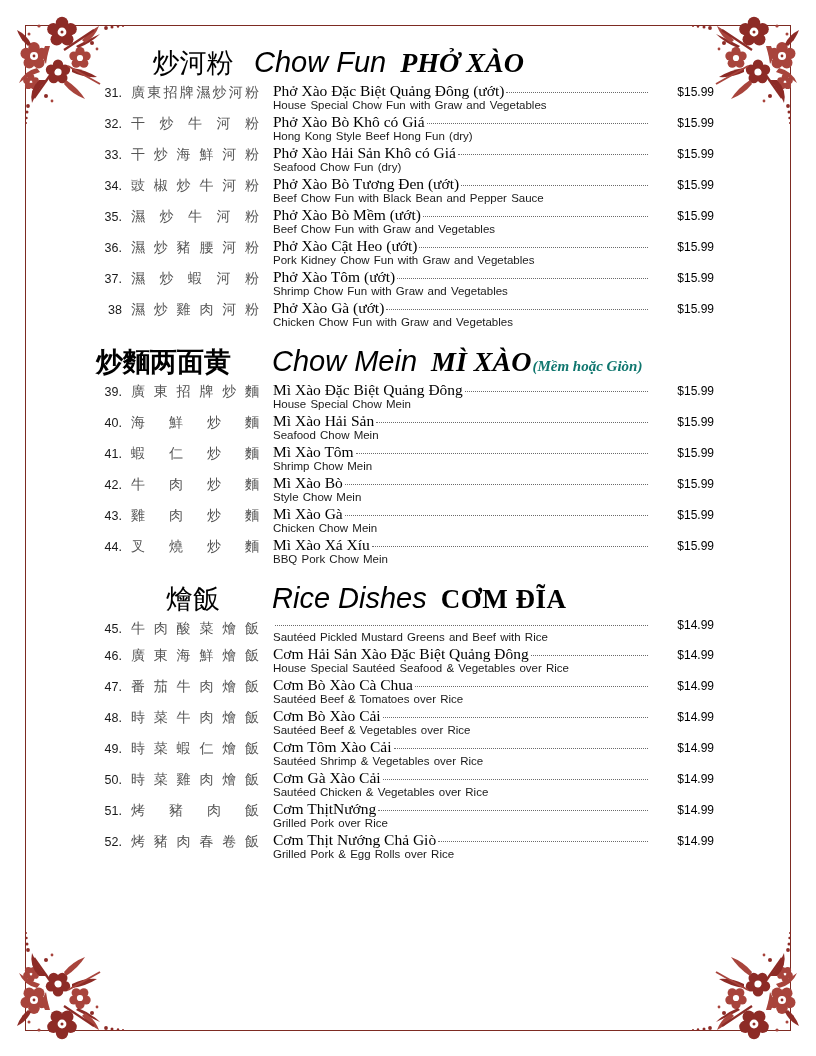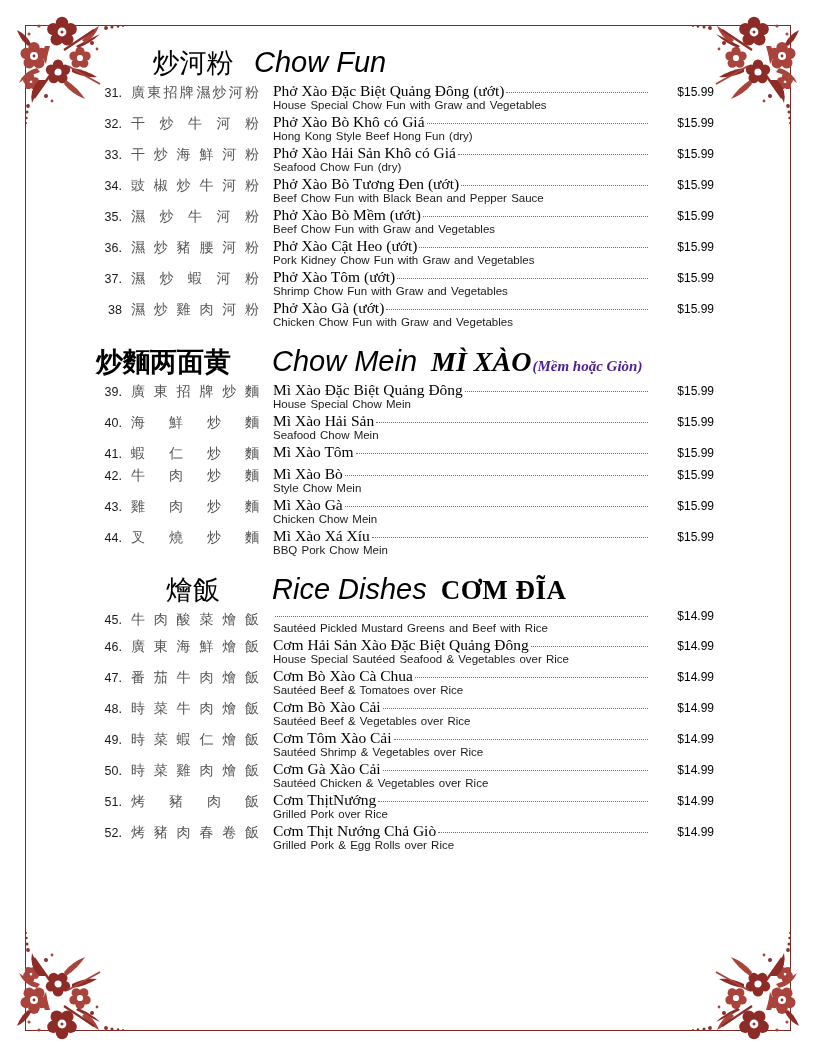--- a/index.html
+++ b/index.html
@@ -103,21 +103,21 @@
   .head-vn.upright {
     font-style: normal;
     font-size: 27px;
     letter-spacing: 0.5px;
   }
   .head-sub {
     font-family: "Liberation Serif", serif;
     font-weight: bold;
     font-style: italic;
     font-size: 15px;
-    color: #4c1d95;
+    color: #0f766e;
     margin-left: 1px;
     white-space: nowrap;
   }
 
   
   .items { margin-top: 1px; }
 
   .item {
     display: flex;
     align-items: flex-start;
@@ -509,20 +509,21 @@
       </g>
     </svg>
   </div>
 
   <div class="content">
 
     <div class="section">
       <div class="section-head">
         <div class="head-cn spaced">炒河粉</div>
         <div class="head-en">Chow Fun</div>
+        <div class="head-vn">PHỞ XÀO</div>
       </div>
       <div class="items" id="list-0">
           <div class="item">
             <div class="item-num">31.</div>
             <div class="item-cn">
               <span>廣</span>
               <span>東</span>
               <span>招</span>
               <span>牌</span>
               <span>濕</span>
@@ -725,20 +726,21 @@
               <span>仁</span>
               <span>炒</span>
               <span>麵</span>
             </div>
             <div class="item-body">
               <div class="name-row">
                 <span class="item-name">Mì Xào Tôm</span>
                 <span class="leader"></span>
                 <span class="item-price">$15.99</span>
               </div>
+              <div class="item-desc">Shrimp Chow Mein</div>
             </div>
           </div>
           <div class="item">
             <div class="item-num">42.</div>
             <div class="item-cn">
               <span>牛</span>
               <span>肉</span>
               <span>炒</span>
               <span>麵</span>
             </div>

